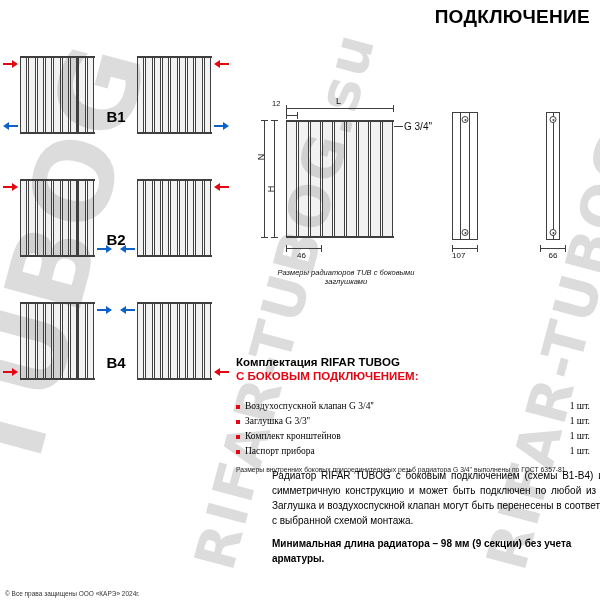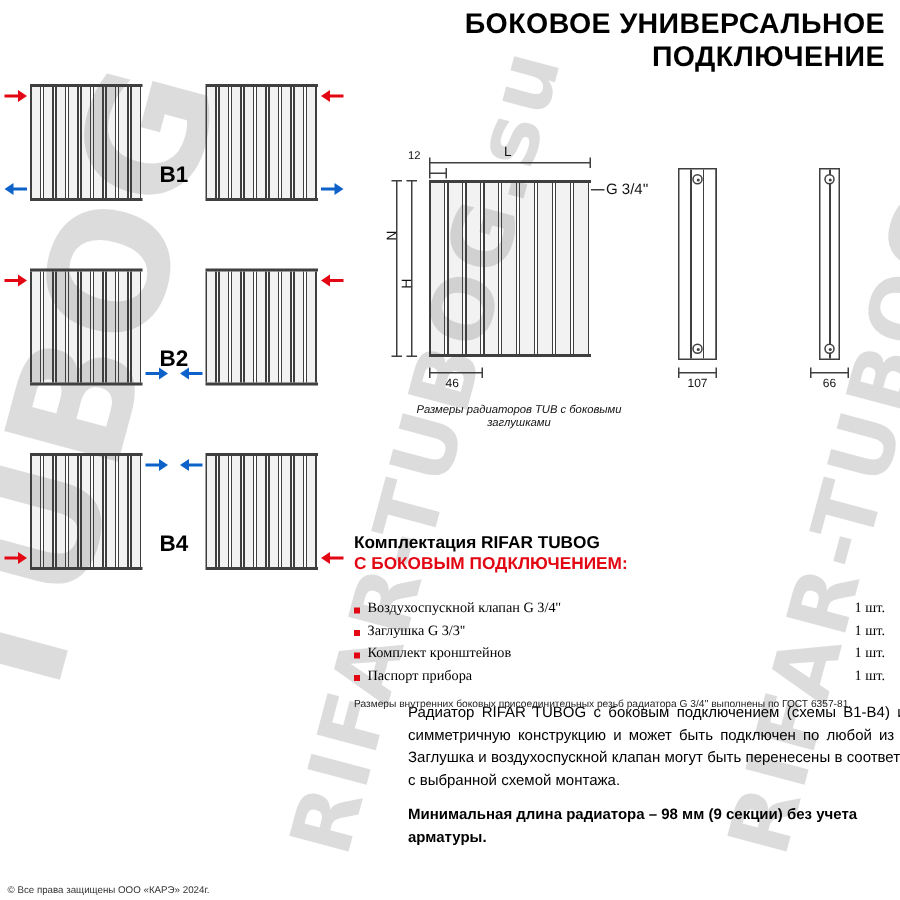--- a/index.html
+++ b/index.html
@@ -83,21 +83,21 @@
   .sv1{left:452px;top:112px;width:26px;height:128px;
     background:repeating-linear-gradient(90deg,transparent 0 7.3px,var(--line) 7.3px 8.3px);}
   .sv2{left:546px;top:112px;width:14px;height:128px;
     background:linear-gradient(90deg,transparent 0 6px,var(--line) 6px 7px,transparent 7px);}
   .port{position:absolute;left:50%;transform:translateX(-50%);width:7px;height:7px;
     border:1px solid var(--line);border-radius:50%;background:#fff;}
   .port.top{top:3px;}
   .port.bottom{bottom:3px;}
   .port::after{content:"";position:absolute;left:2px;top:2px;width:2px;height:2px;border-radius:50%;background:var(--line);}
   .line-107{left:452px;top:248px;width:26px;}
-  .lbl-107{left:452px;top:251px;width:26px;text-align:center;}
+  .lbl-107{left:452px;top:251px;width:26px;text-align:left;}
   .line-66{left:540px;top:248px;width:26px;}
   .lbl-66{left:540px;top:251px;width:26px;text-align:center;}
 
   
   .kit{position:absolute;left:236px;top:356px;width:354px;z-index:2;color:#000;}
   .kit-h1{font-size:11.5px;font-weight:bold;}
   .kit-h2{font-size:11.5px;font-weight:bold;color:var(--red);margin-top:2px;}
   .kit-items{margin-top:17px;font-family:Liberation Serif, serif;}
   .kit-row{display:flex;align-items:baseline;font-size:9.5px;line-height:15px;}
   .bullet{width:4px;height:4px;background:var(--red);margin-right:5px;flex:none;align-self:center;}
@@ -114,21 +114,20 @@
 </head>
 <body>
 
 <div class="page">
 
   <div class="wm wm-left">TUBOG</div>
   <div class="wm wm-center">RIFAR-TUBOG.su</div>
   <div class="wm wm-right">RIFAR-TUBOG.su</div>
 
   <div class="title">
-    <div>БОКОВОЕ УНИВЕРСАЛЬНОЕ</div>
     <div>ПОДКЛЮЧЕНИЕ</div>
   </div>
 
   <div class="schemes" id="schemes">
     <div class="scheme">
       <div class="rad-wrap left">
         <div class="radiator"></div>
       <span class="arrow red pos-tl dir-r">
             <span class="ln"></span>
           </span>

